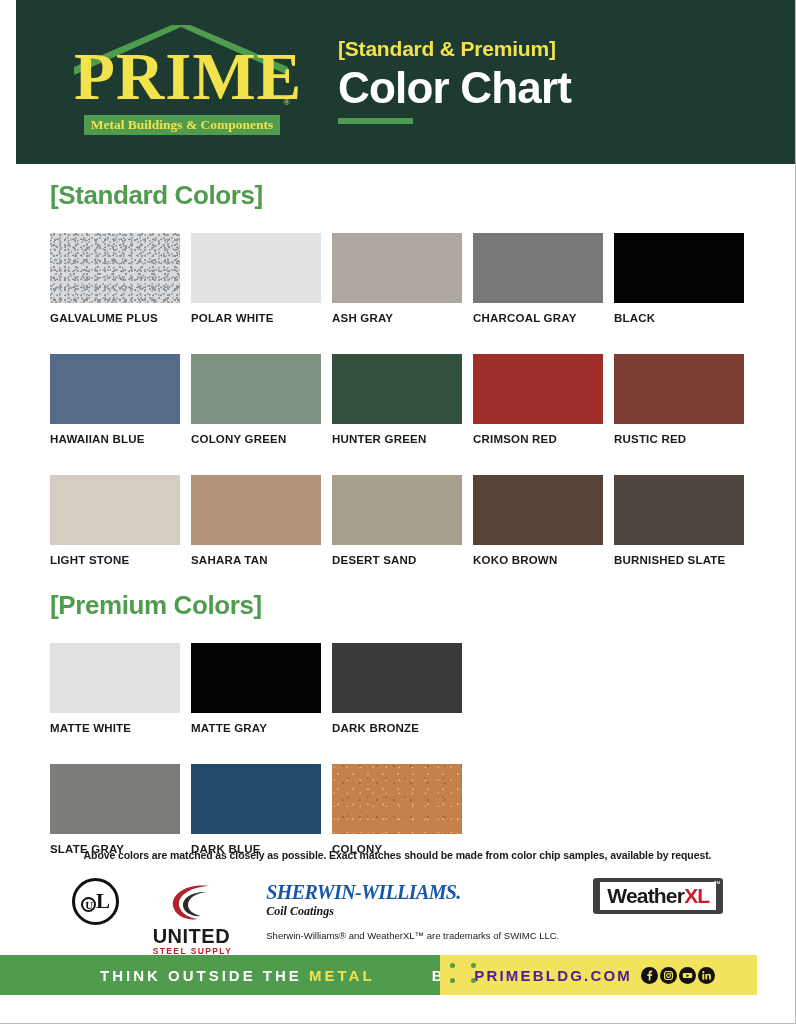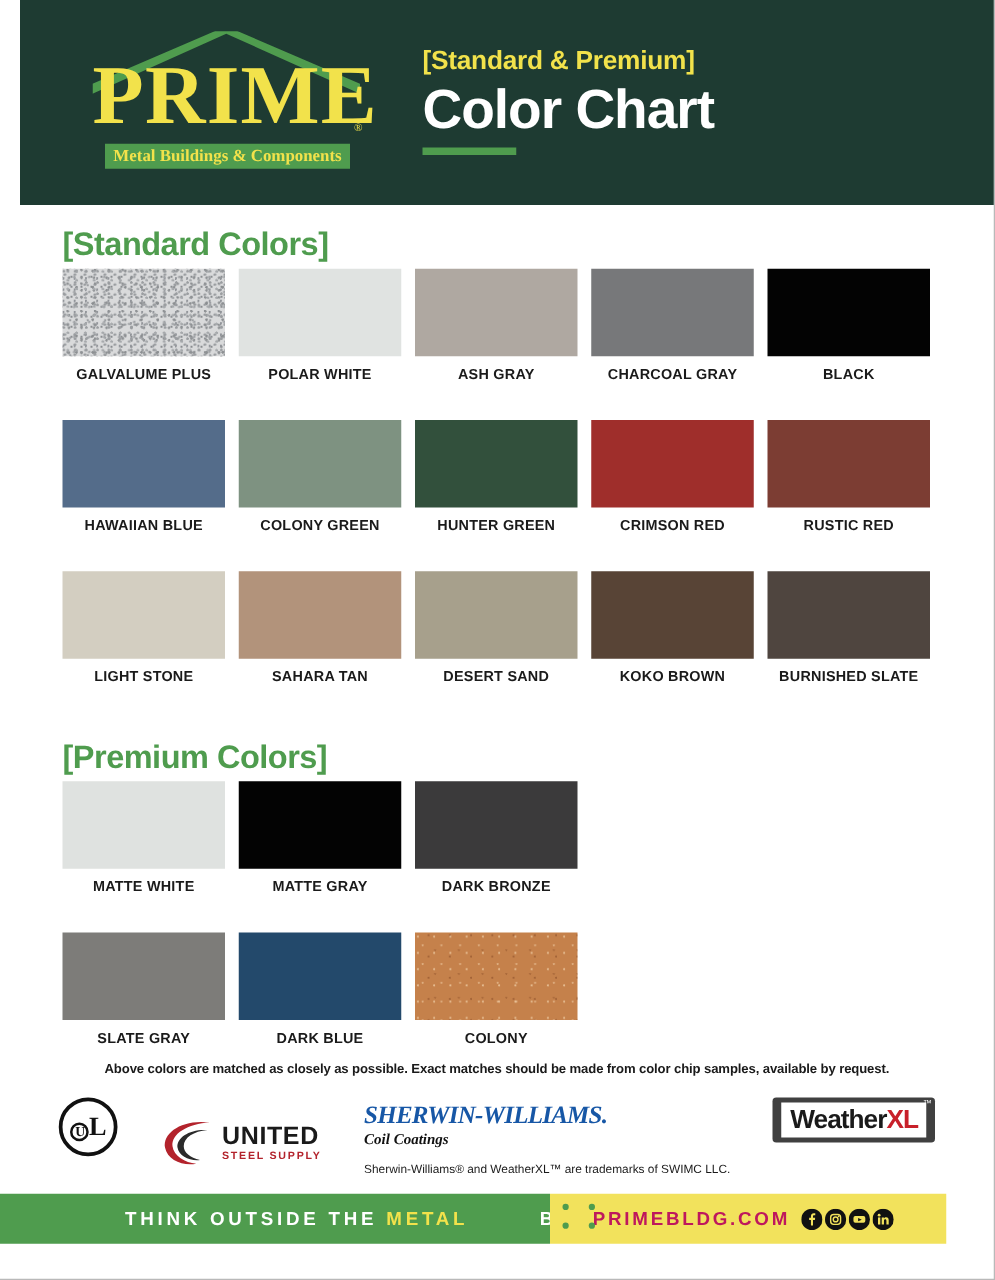--- a/index.html
+++ b/index.html
@@ -62,21 +62,21 @@
   }
 
   
   .section-title{
     font-size:26px; font-weight:bold; color:#4f9c4e;
     letter-spacing:-0.4px;
   }
   #standard-section{ position:absolute; left:50px; top:180px; }
   #premium-section{ position:absolute; left:50px; top:590px; }
 
-  .swatch-grid{ margin-top:4px;text-align:center; }
+  .swatch-grid{ margin-top:22px; }
   .swatch-row{ display:flex; gap:11px; margin-bottom:30px; }
   .swatch-row:last-child{ margin-bottom:0; }
   .swatch-cell{ width:130px; }
   .chip{
     width:130px; height:70px; display:block;
   }
   .chip-label{
     margin-top:9px;
     font-size:11.5px; font-weight:bold; color:#1a1a1a;
     letter-spacing:0.2px; white-space:nowrap;
@@ -131,21 +131,21 @@
     font-family:"Liberation Serif", serif;
     font-weight:bold; font-size:21px; color:#111;
     letter-spacing:-1px; line-height:21px;
   }
   .ul-inner .u-circ{
     display:inline-block; border:2px solid #111; border-radius:50%;
     width:15px; height:15px; font-size:11px; line-height:12px;
     text-align:center; vertical-align:-1px;
   }
 
-  .united{ display:flex; align-items:center; gap:4px; margin-top:16px; }
+  .united{ display:flex; align-items:center; gap:4px; margin-top:4px;flex-direction:column; }
   .united-mark{ width:46px; height:40px; }
   .united-text{ line-height:1; }
   .united-text .u1{
     font-size:20px; font-weight:bold; color:#1a1a1a;
     letter-spacing:0.5px;
   }
   .united-text .u2{
     font-size:8.5px; font-weight:bold; color:#b3232c;
     letter-spacing:1.4px; margin-top:1px;
   }
@@ -206,21 +206,21 @@
     position:absolute; left:10px; top:8px;
     width:36px; height:24px;
     display:grid; grid-template-columns:1fr 1fr; grid-template-rows:1fr 1fr;
     gap:6px;
   }
   .dots i{
     width:5px; height:5px; border-radius:50%; background:#4f9c4e;
     display:block;
   }
   .fb-yellow .url{
-    font-size:15px; font-weight:bold; color:#be185d;
+    font-size:15px; font-weight:bold; color:#4c1d95;
     letter-spacing:2.2px; margin-right:9px; white-space:nowrap;
   }
   .socials{ display:flex; gap:2px; margin-right:42px; }
   .socials svg{ display:block; }
 </style>
 </head>
 <body>
 
 <div class="header">
 

